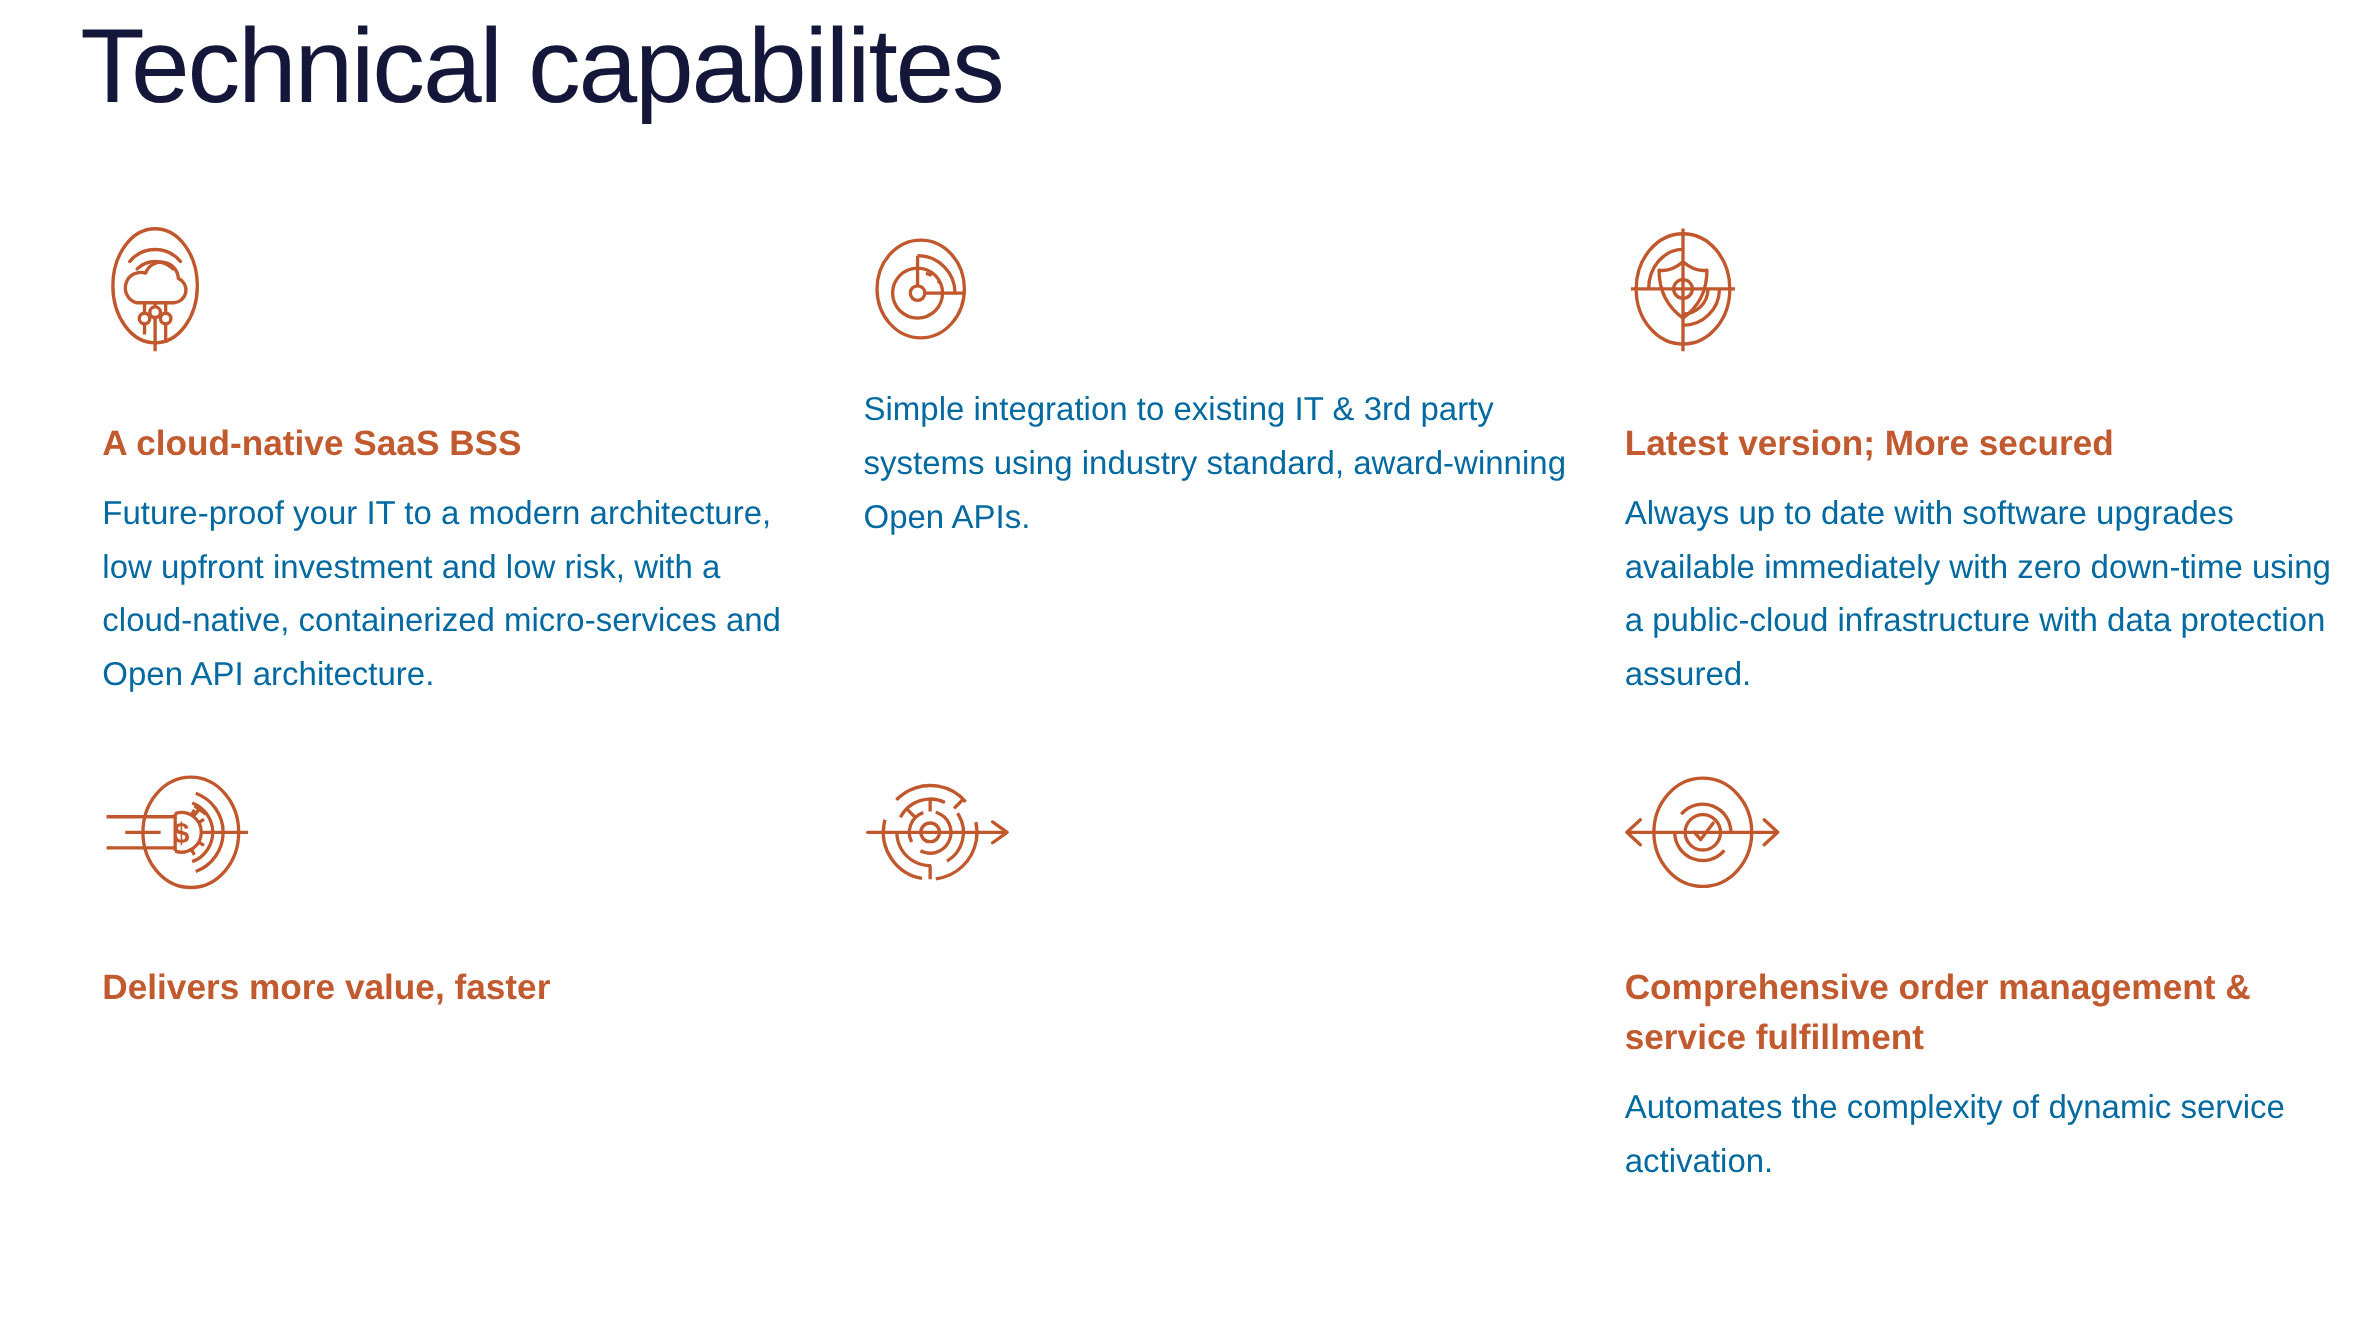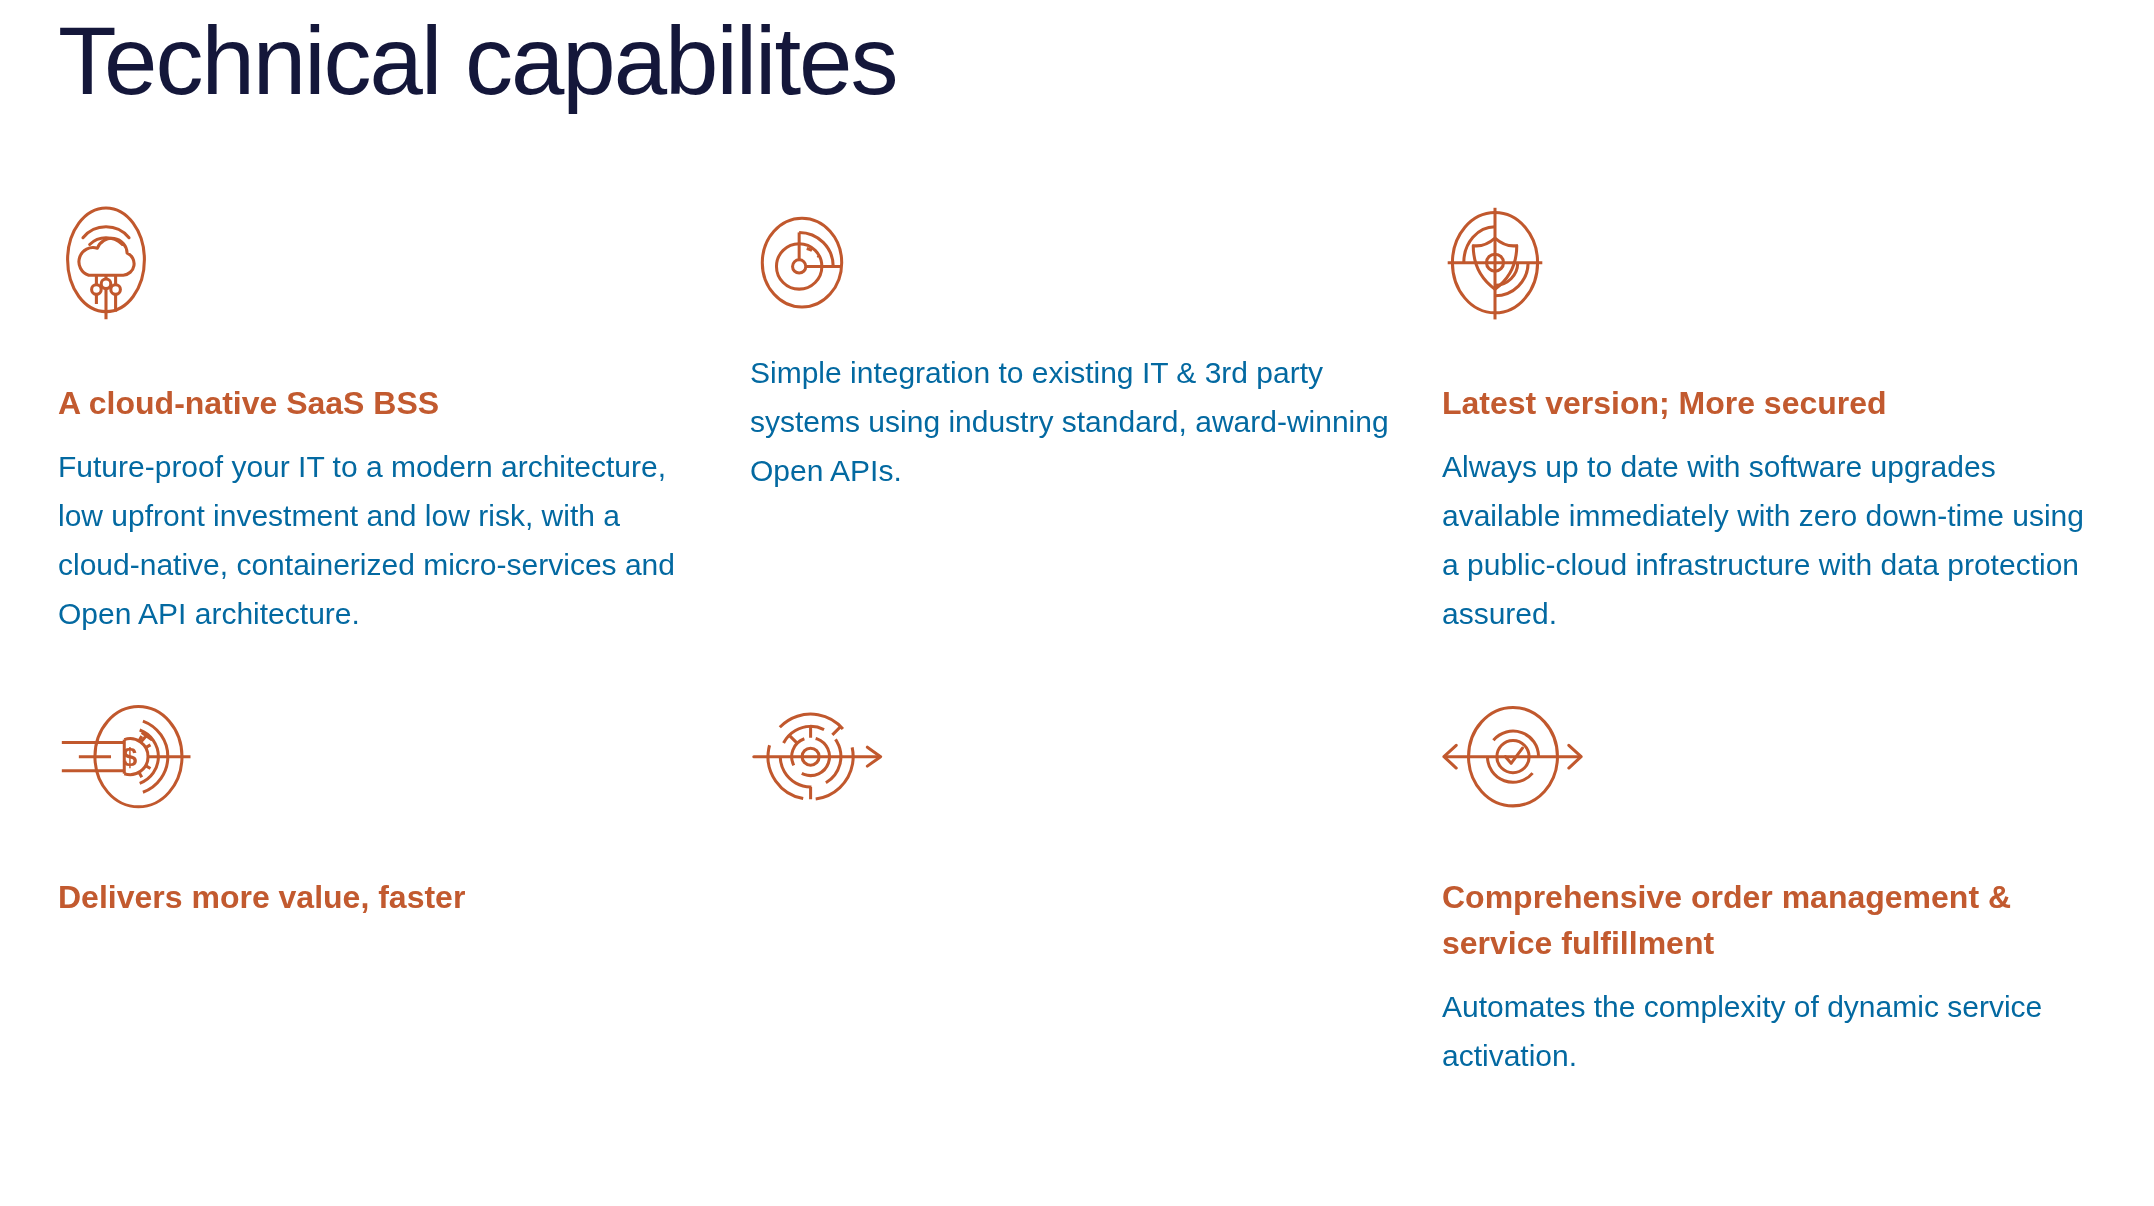--- a/index.html
+++ b/index.html
@@ -1,31 +1,32 @@
 <!DOCTYPE html>
 <html><head>
 <meta charset="utf-8">
 <style>
   html,body{margin:0;padding:0;background:#ffffff;}
   body{
     width:2154px;height:1206px;overflow:hidden;
     font-family:"Liberation Sans", sans-serif;
     -webkit-font-smoothing:antialiased;
   }
-  .page{padding:8px 0 0 58px;}
+  .page{padding:8px 0 0 73px;}
   .page-title{
     margin:0;font-size:96px;font-weight:500;line-height:1.1;
     color:#14173a;letter-spacing:-2px;
   }
   .cards-grid{
     margin-top:90px;
     display:grid;
     grid-template-columns:repeat(3,648px);
     column-gap:44px;
     row-gap:60px;
+    margin-left:20px;
   }
   .card{display:block;}
   .icon-wrap{height:128px;display:flex;align-items:flex-start;}
   .icon-wrap svg{display:block;}
   .card-title{
     margin:48px 0 0;
     font-size:32px;font-weight:700;line-height:46px;
     color:#c25a2f;
   }
   .card-body{

